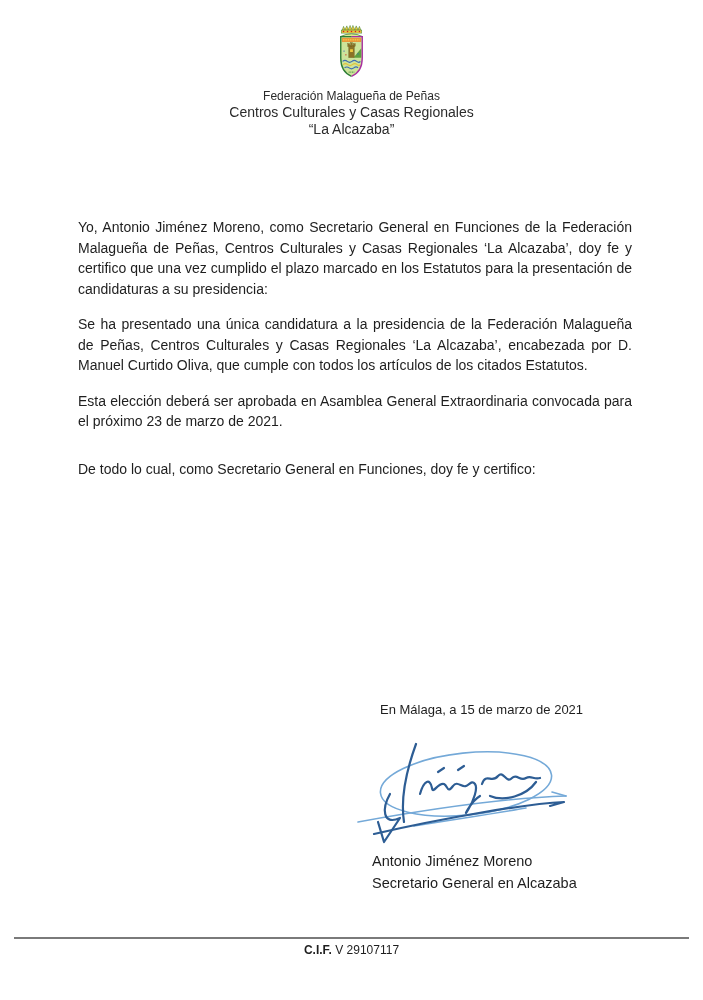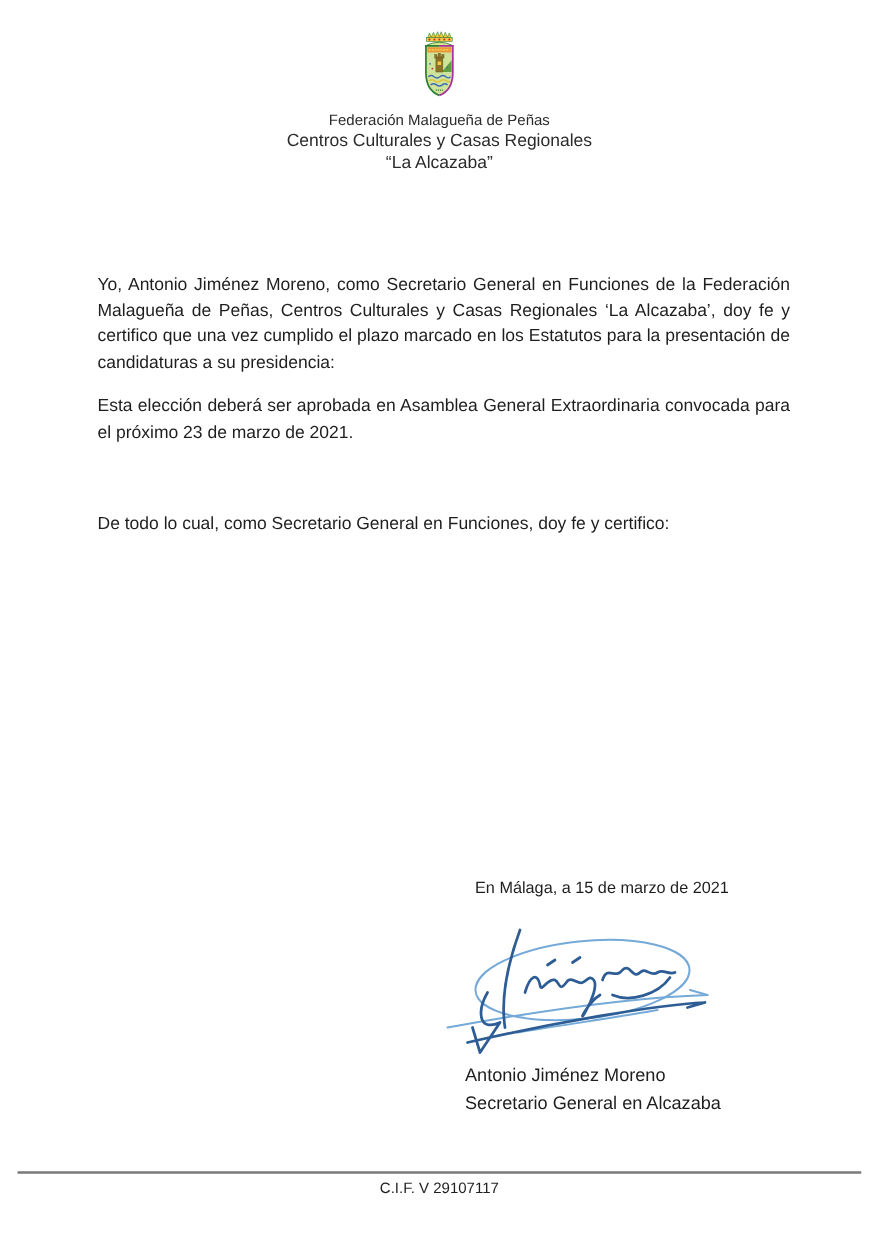--- a/index.html
+++ b/index.html
@@ -33,21 +33,21 @@
   
   .doc-body {
     margin-top: 79px;
     padding: 0 71px 0 78px;
     font-size: 14px;
     line-height: 20.5px;
     text-align: justify;
     color: #1e1e1e;
   }
   .doc-body p + p { margin-top: 15px; }
-  .doc-body p.closing { margin-top: 53px; }
+  .doc-body p.closing { margin-top: 27px; }
   
   .dateline {
     position: absolute;
     left: 380px; top: 702px;
     font-size: 13px;
     color: #1e1e1e;
     white-space: nowrap;
   }
   .signature-svg {
     position: absolute;
@@ -69,21 +69,21 @@
     height: 2px;
     background: #7a7a7a;
   }
   .footer-text {
     position: absolute;
     left: 0; right: 0; top: 943px;
     text-align: center;
     font-size: 12px;
     color: #1e1e1e;
   }
-  .footer-text .cif-label { font-weight: normal; }
+  .footer-text .cif-label { font-weight: bold; }
 </style>
 </head>
 <body>
 
 <div class="page">
 
   <header class="letterhead">
     <svg class="crest" viewBox="0 0 100 122" xmlns="http://www.w3.org/2000/svg">
 
       <path d="M30,13 L33,5 L36,12 L40,4 L43,12 L47,3 L50,11 L53,3 L57,12 L60,4 L64,12 L67,5 L70,13 Z" stroke="#2e7d33" stroke-width="1" fill="#f0c93f"></path>
@@ -128,20 +128,21 @@
       <path d="M50,27 H73 V73 C73,97.5 62.5,107 50,112" fill="none" stroke-width="3" stroke="#a8309f"></path>
     </svg>
     <div class="org-line1">Federación Malagueña de Peñas</div>
     <div class="org-line2">Centros Culturales y Casas Regionales</div>
     <div class="org-line3">“La Alcazaba”</div>
   </header>
 
 
   <main class="doc-body">
     <p>Yo, Antonio Jiménez Moreno, como Secretario General en Funciones de la Federación Malagueña de Peñas, Centros Culturales y Casas Regionales ‘La Alcazaba’, doy fe y certifico que una vez cumplido el plazo marcado en los Estatutos para la presentación de candidaturas a su presidencia:</p>
+    <p>Se ha presentado una única candidatura a la presidencia de la Federación Malagueña de Peñas, Centros Culturales y Casas Regionales ‘La Alcazaba’, encabezada por D. Manuel Curtido Oliva, que cumple con todos los artículos de los citados Estatutos.</p>
     <p>Esta elección deberá ser aprobada en Asamblea General Extraordinaria convocada para el próximo 23 de marzo de 2021.</p>
     <p class="closing">De todo lo cual, como Secretario General en Funciones, doy fe y certifico:</p>
   </main>
 
   <div class="dateline">En Málaga, a 15 de marzo de 2021</div>
 
   <svg class="signature-svg" viewBox="0 0 216 112" xmlns="http://www.w3.org/2000/svg">
     <g fill="none" stroke-width="1.6" stroke-linecap="round" stroke-linejoin="round" stroke="#74a9d8">
       <g transform="rotate(-6 112 46)">
         <ellipse cx="112" cy="46" rx="86" ry="31"></ellipse>

